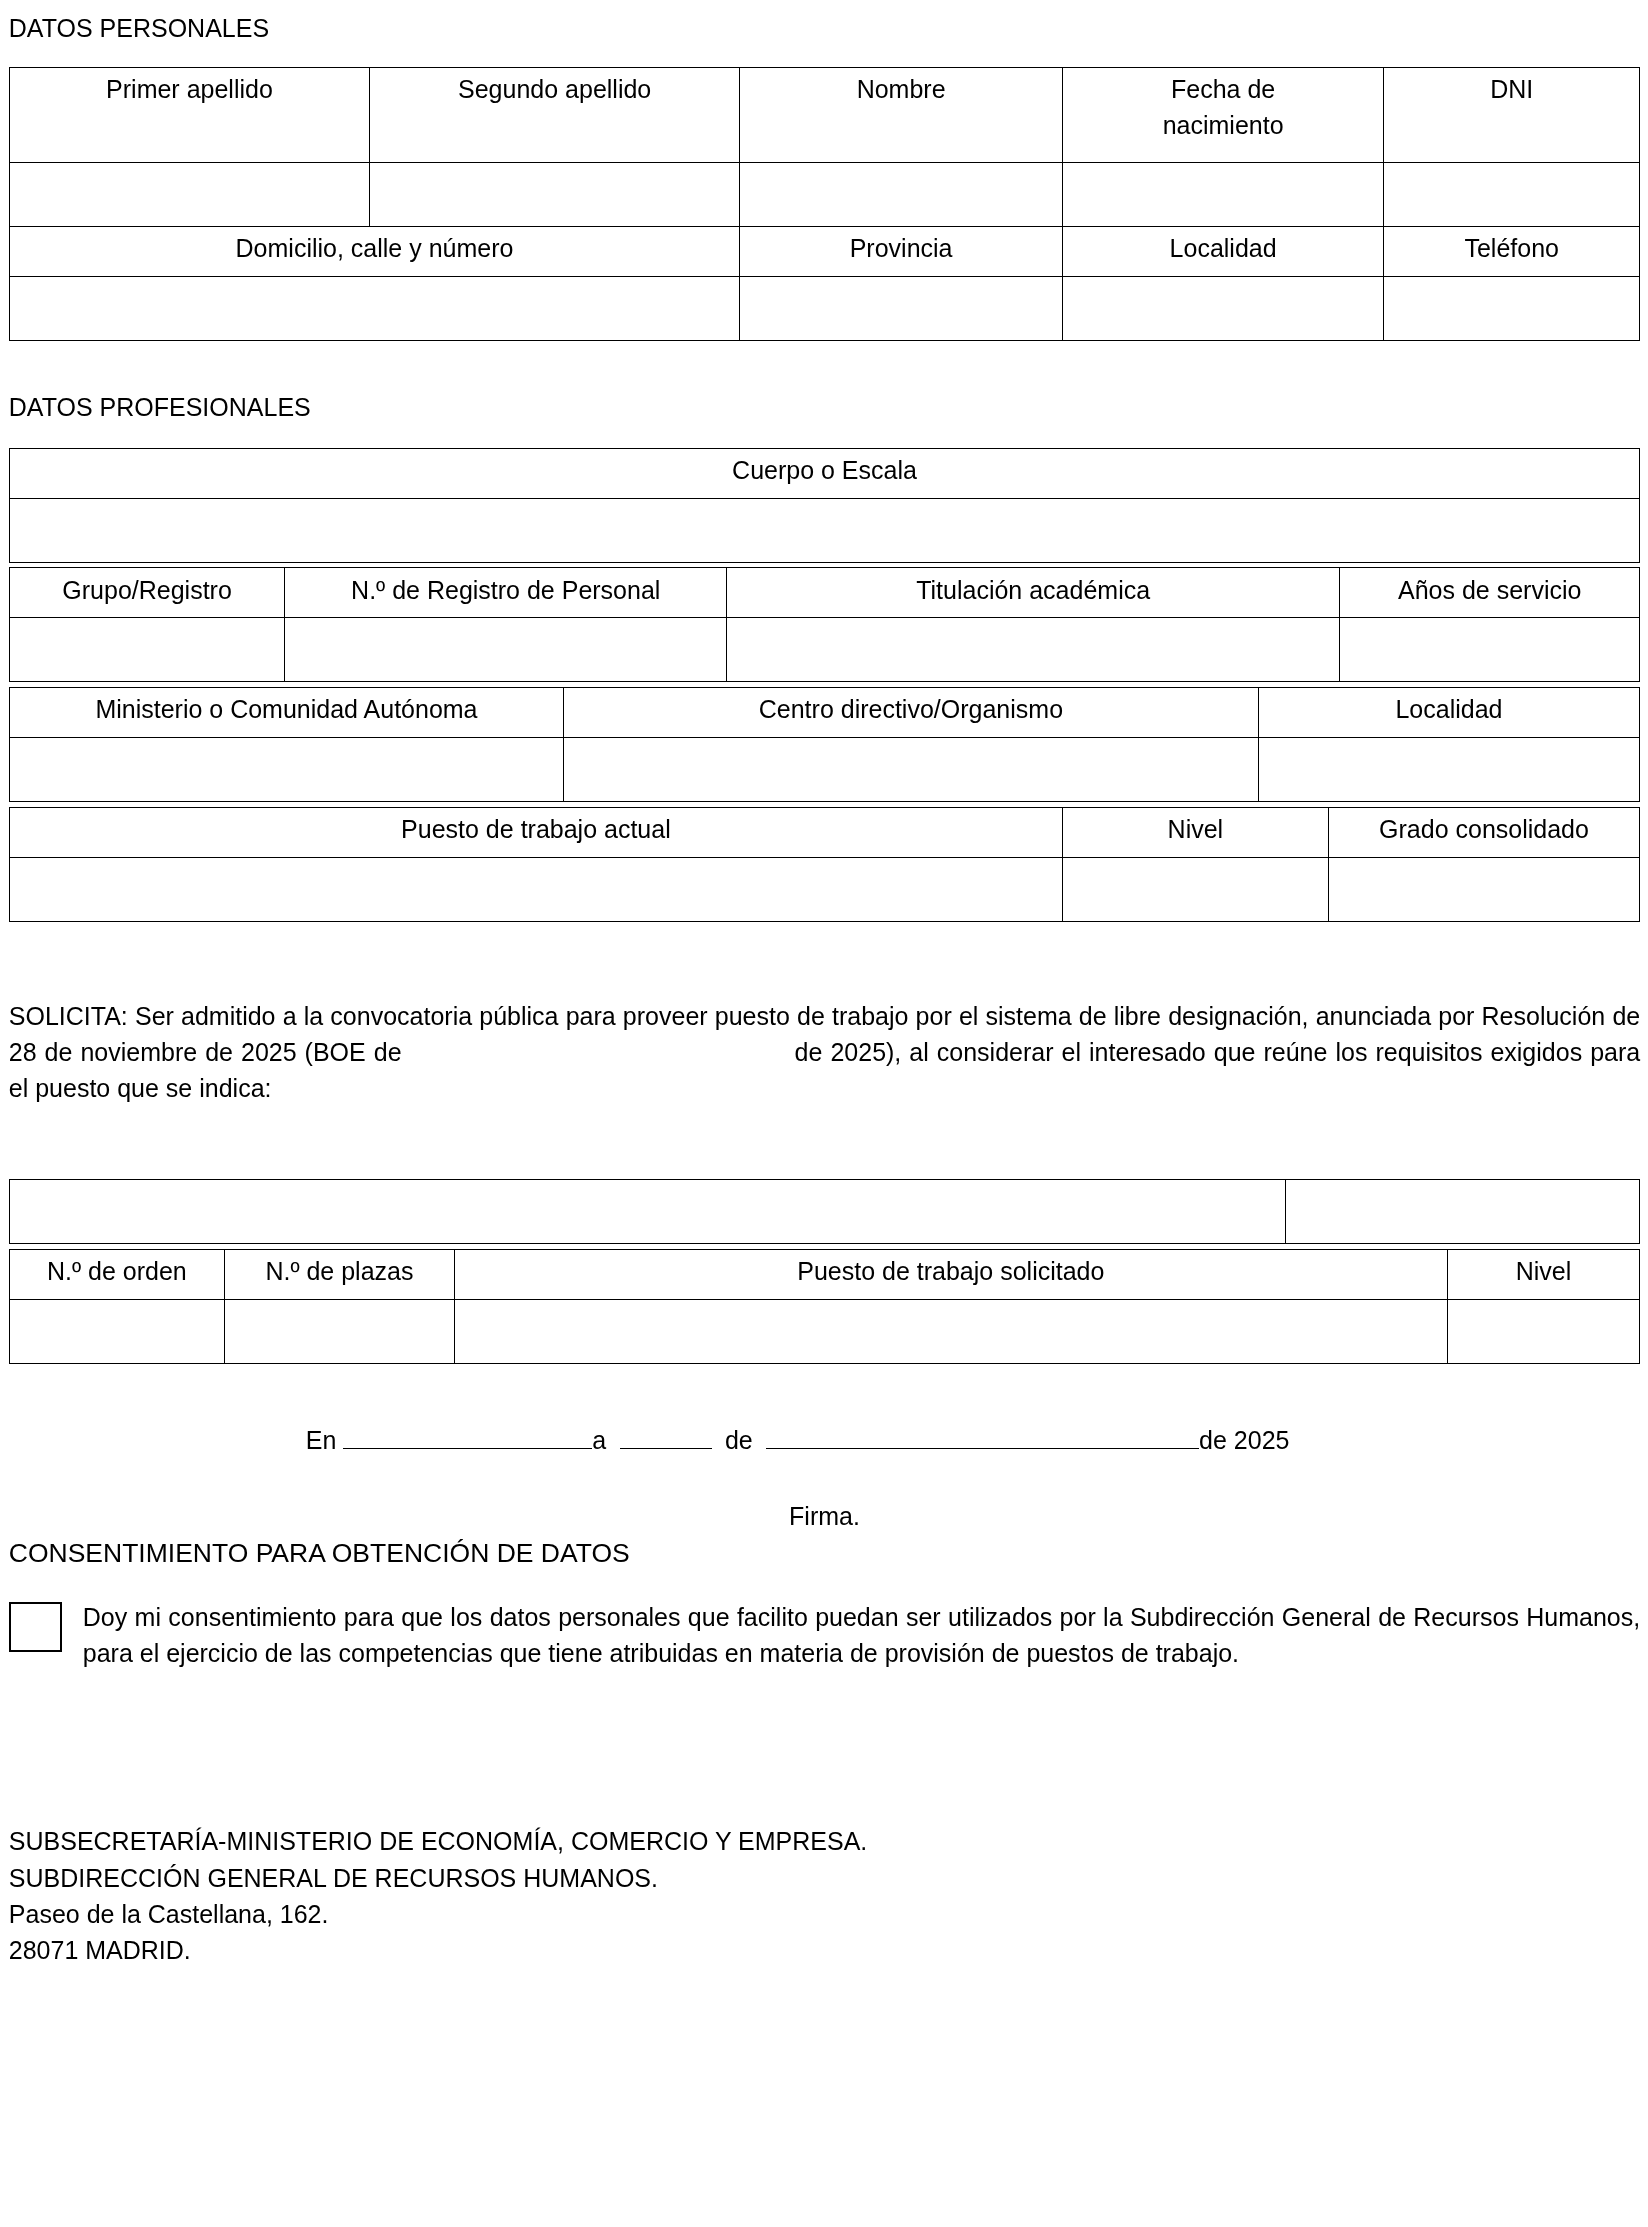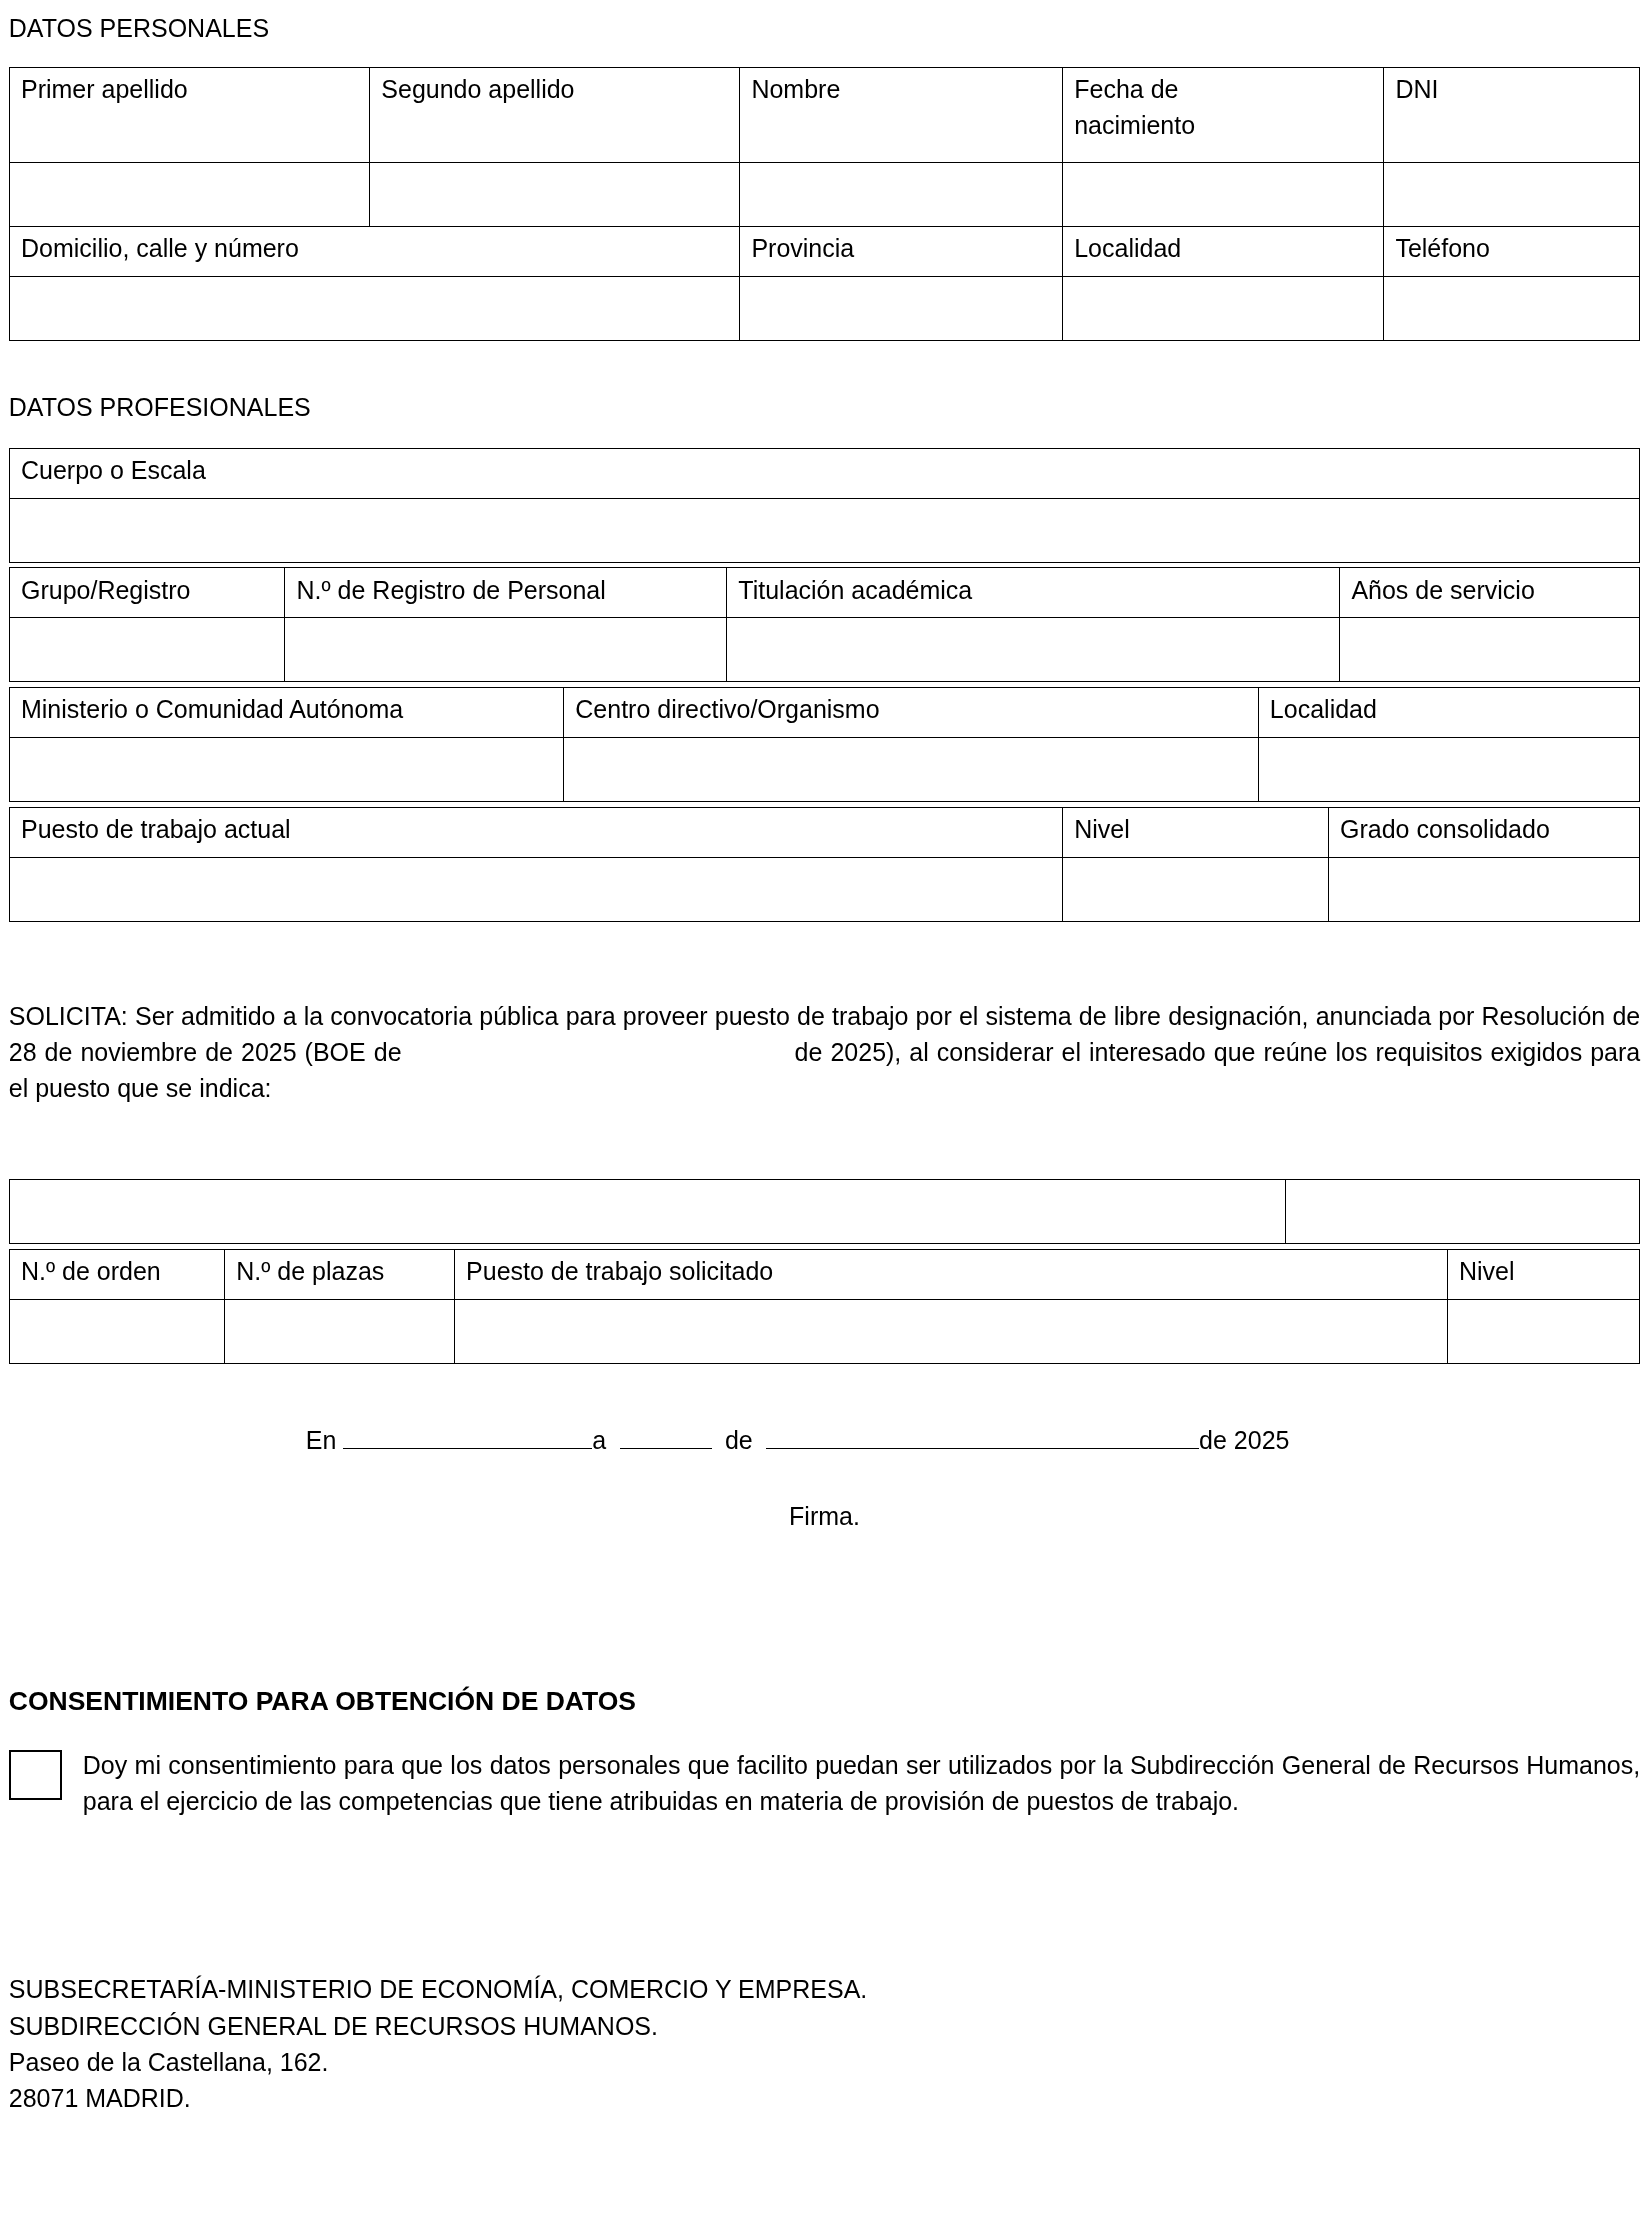--- a/index.html
+++ b/index.html
@@ -20,21 +20,21 @@
     width: 100%;
     table-layout: fixed;
   }
   th, td {
     border: 1.6px solid #000;
     vertical-align: top;
     text-align: left;
     font-weight: normal;
     padding: 3.2px 11.2px;
   }
-  tr.label-row th { height: 50px; }
+  tr.label-row th { height: 50px; text-align: center; }
   tr.label-row.tall th { height: 95px; }
   tr.input-row td { height: 64px; }
   .narrow-wrap { display: inline-block; max-width: 169px; }
 
   .tbl-personal { margin-top: 21px; }
   .title-prof { margin-top: 48px; }
   .tbl-cuerpo { margin-top: 22.5px; }
   .tbl-stack { margin-top: 4.8px; }
 
   .solicita {
@@ -51,23 +51,22 @@
   .tbl-centro { margin-top: 72px; }
 
   .date-line { margin-top: 58px; padding-left: 297px; white-space: nowrap; }
   .city-blank { width: 249px; }
   .day-blank { width: 92px; margin: 0 6.4px; }
   .month-blank { width: 433px; margin-left: 6.4px; }
 
   .firma-line { margin-top: 40px; text-align: center; }
 
   .consent-title {
-    margin-top: 148px;
     font-size: 26.5px;
-    font-weight: bold;
+    font-weight: normal;
   }
   .consent-row {
     margin-top: 26.5px;
     display: flex;
     align-items: flex-start;
   }
   .consent-checkbox {
     flex: 0 0 auto;
     width: 53px;
     height: 50px;

